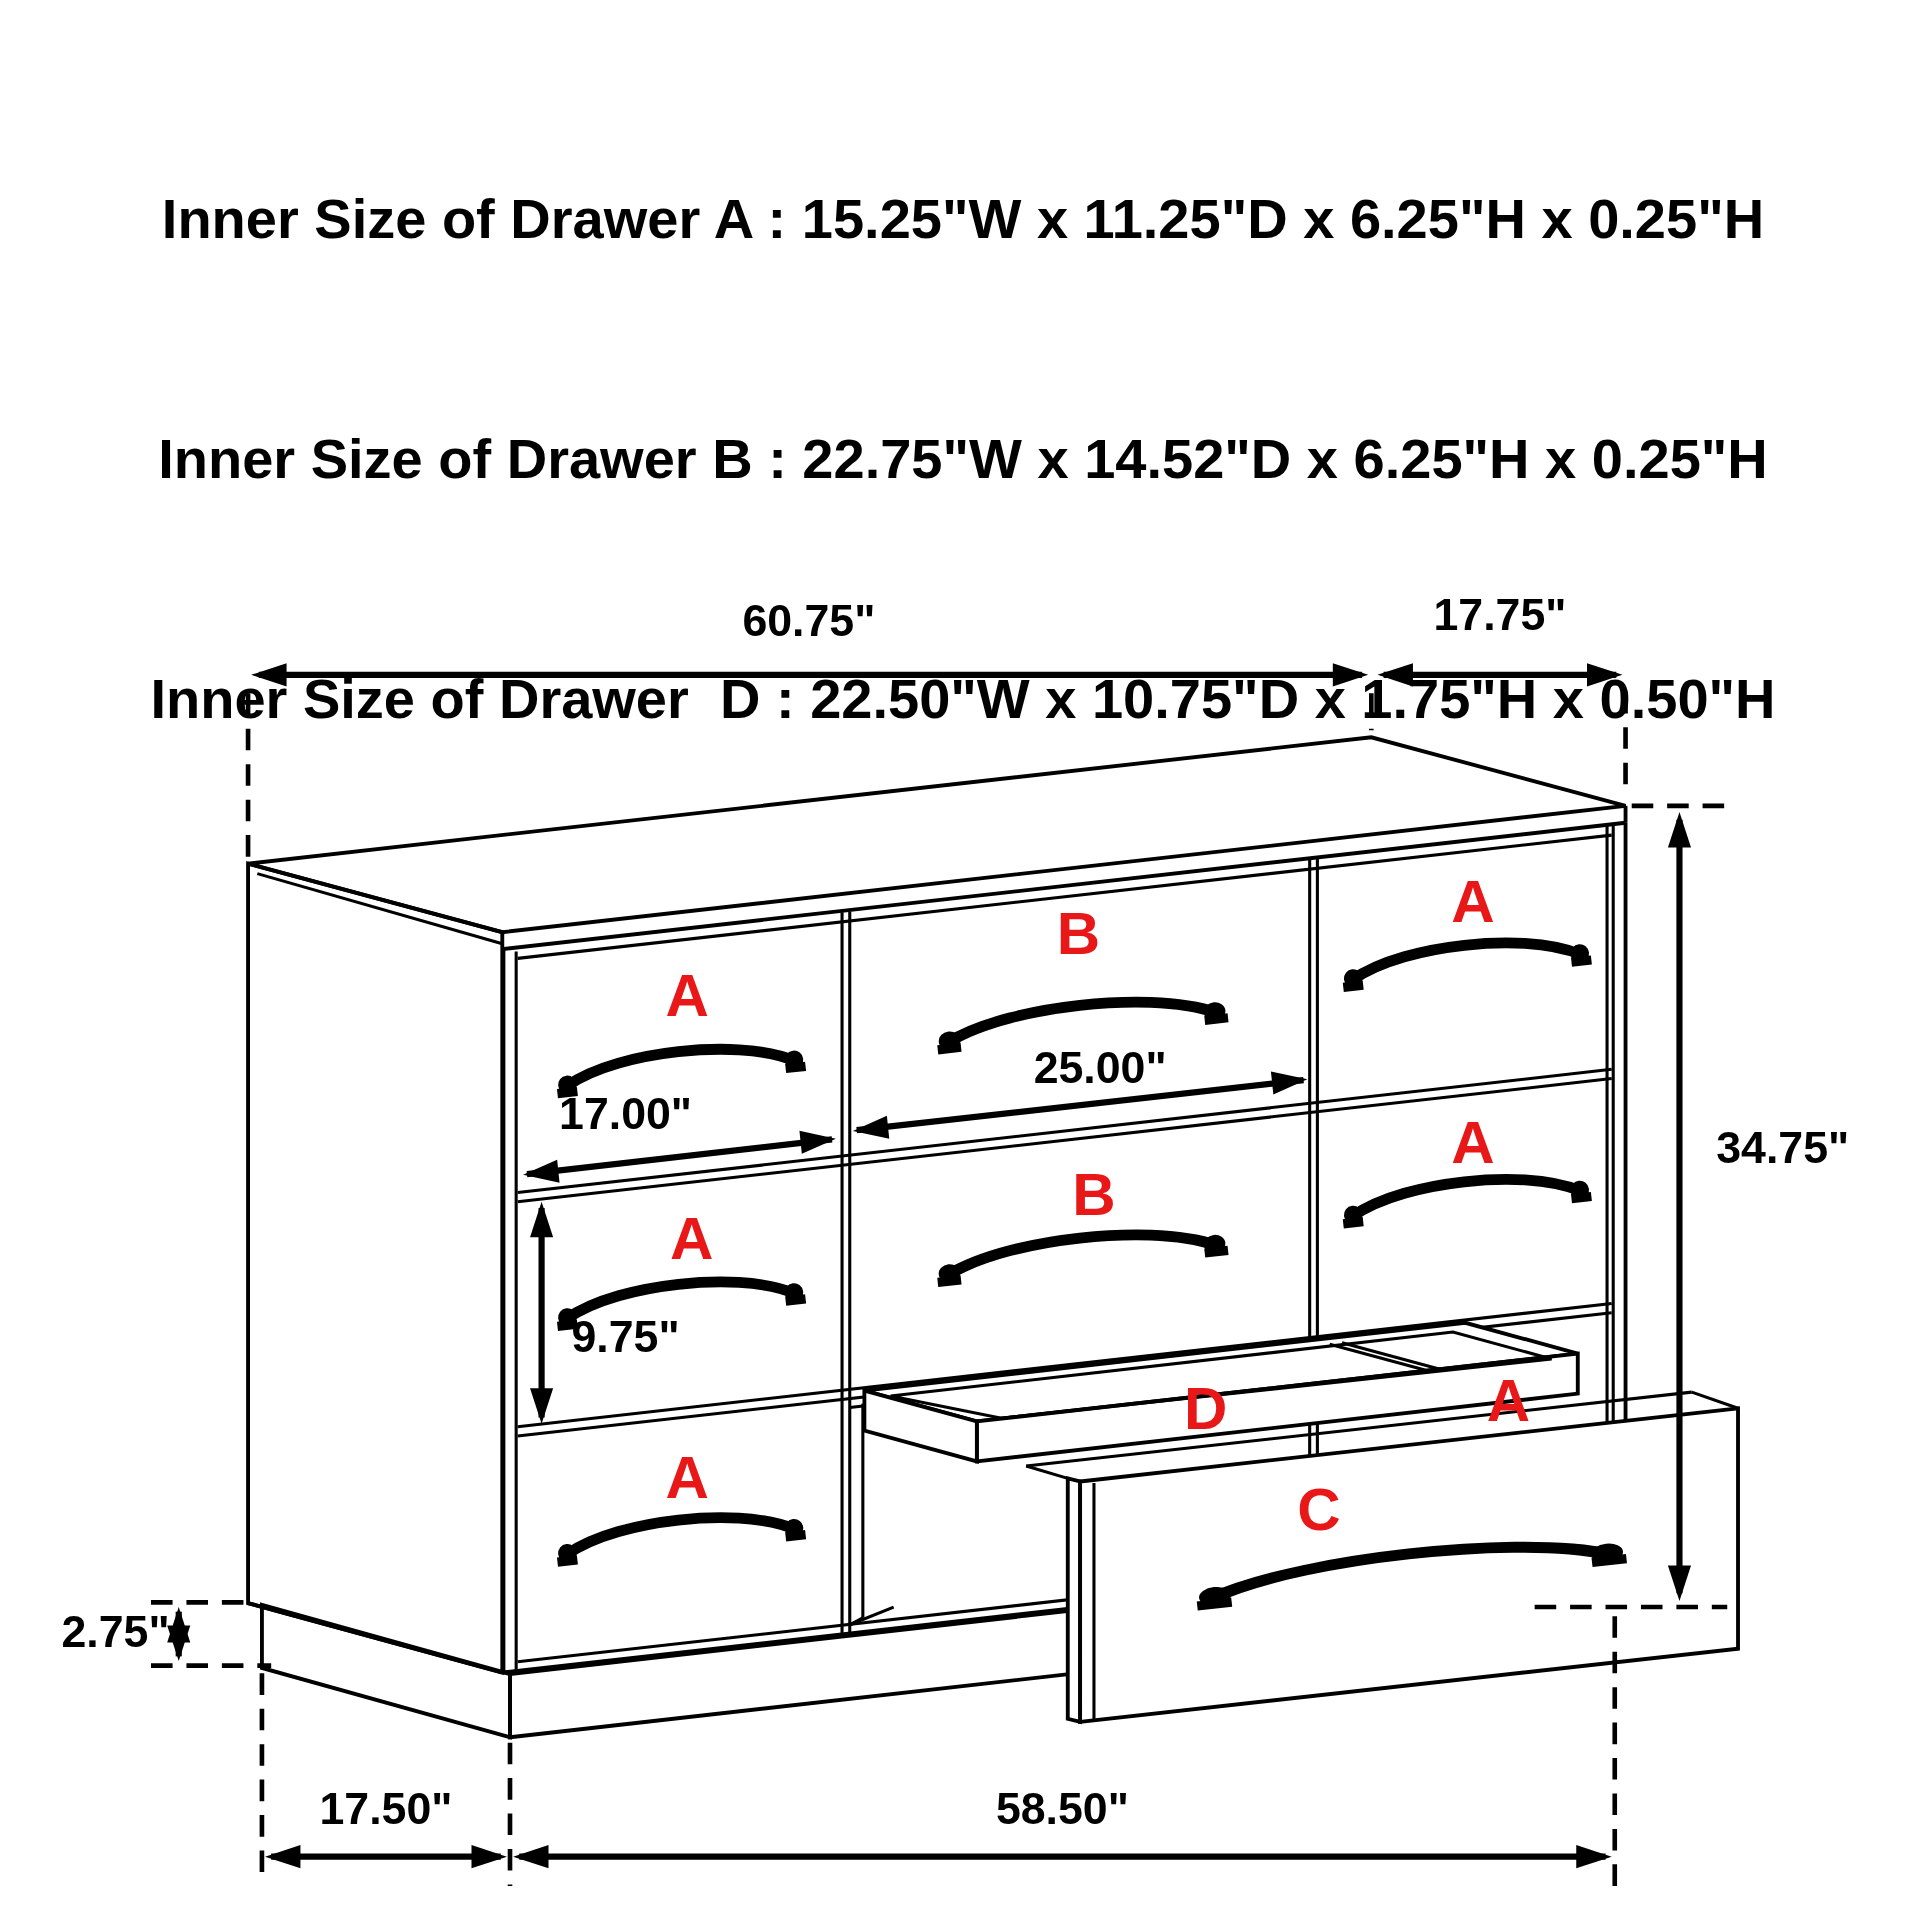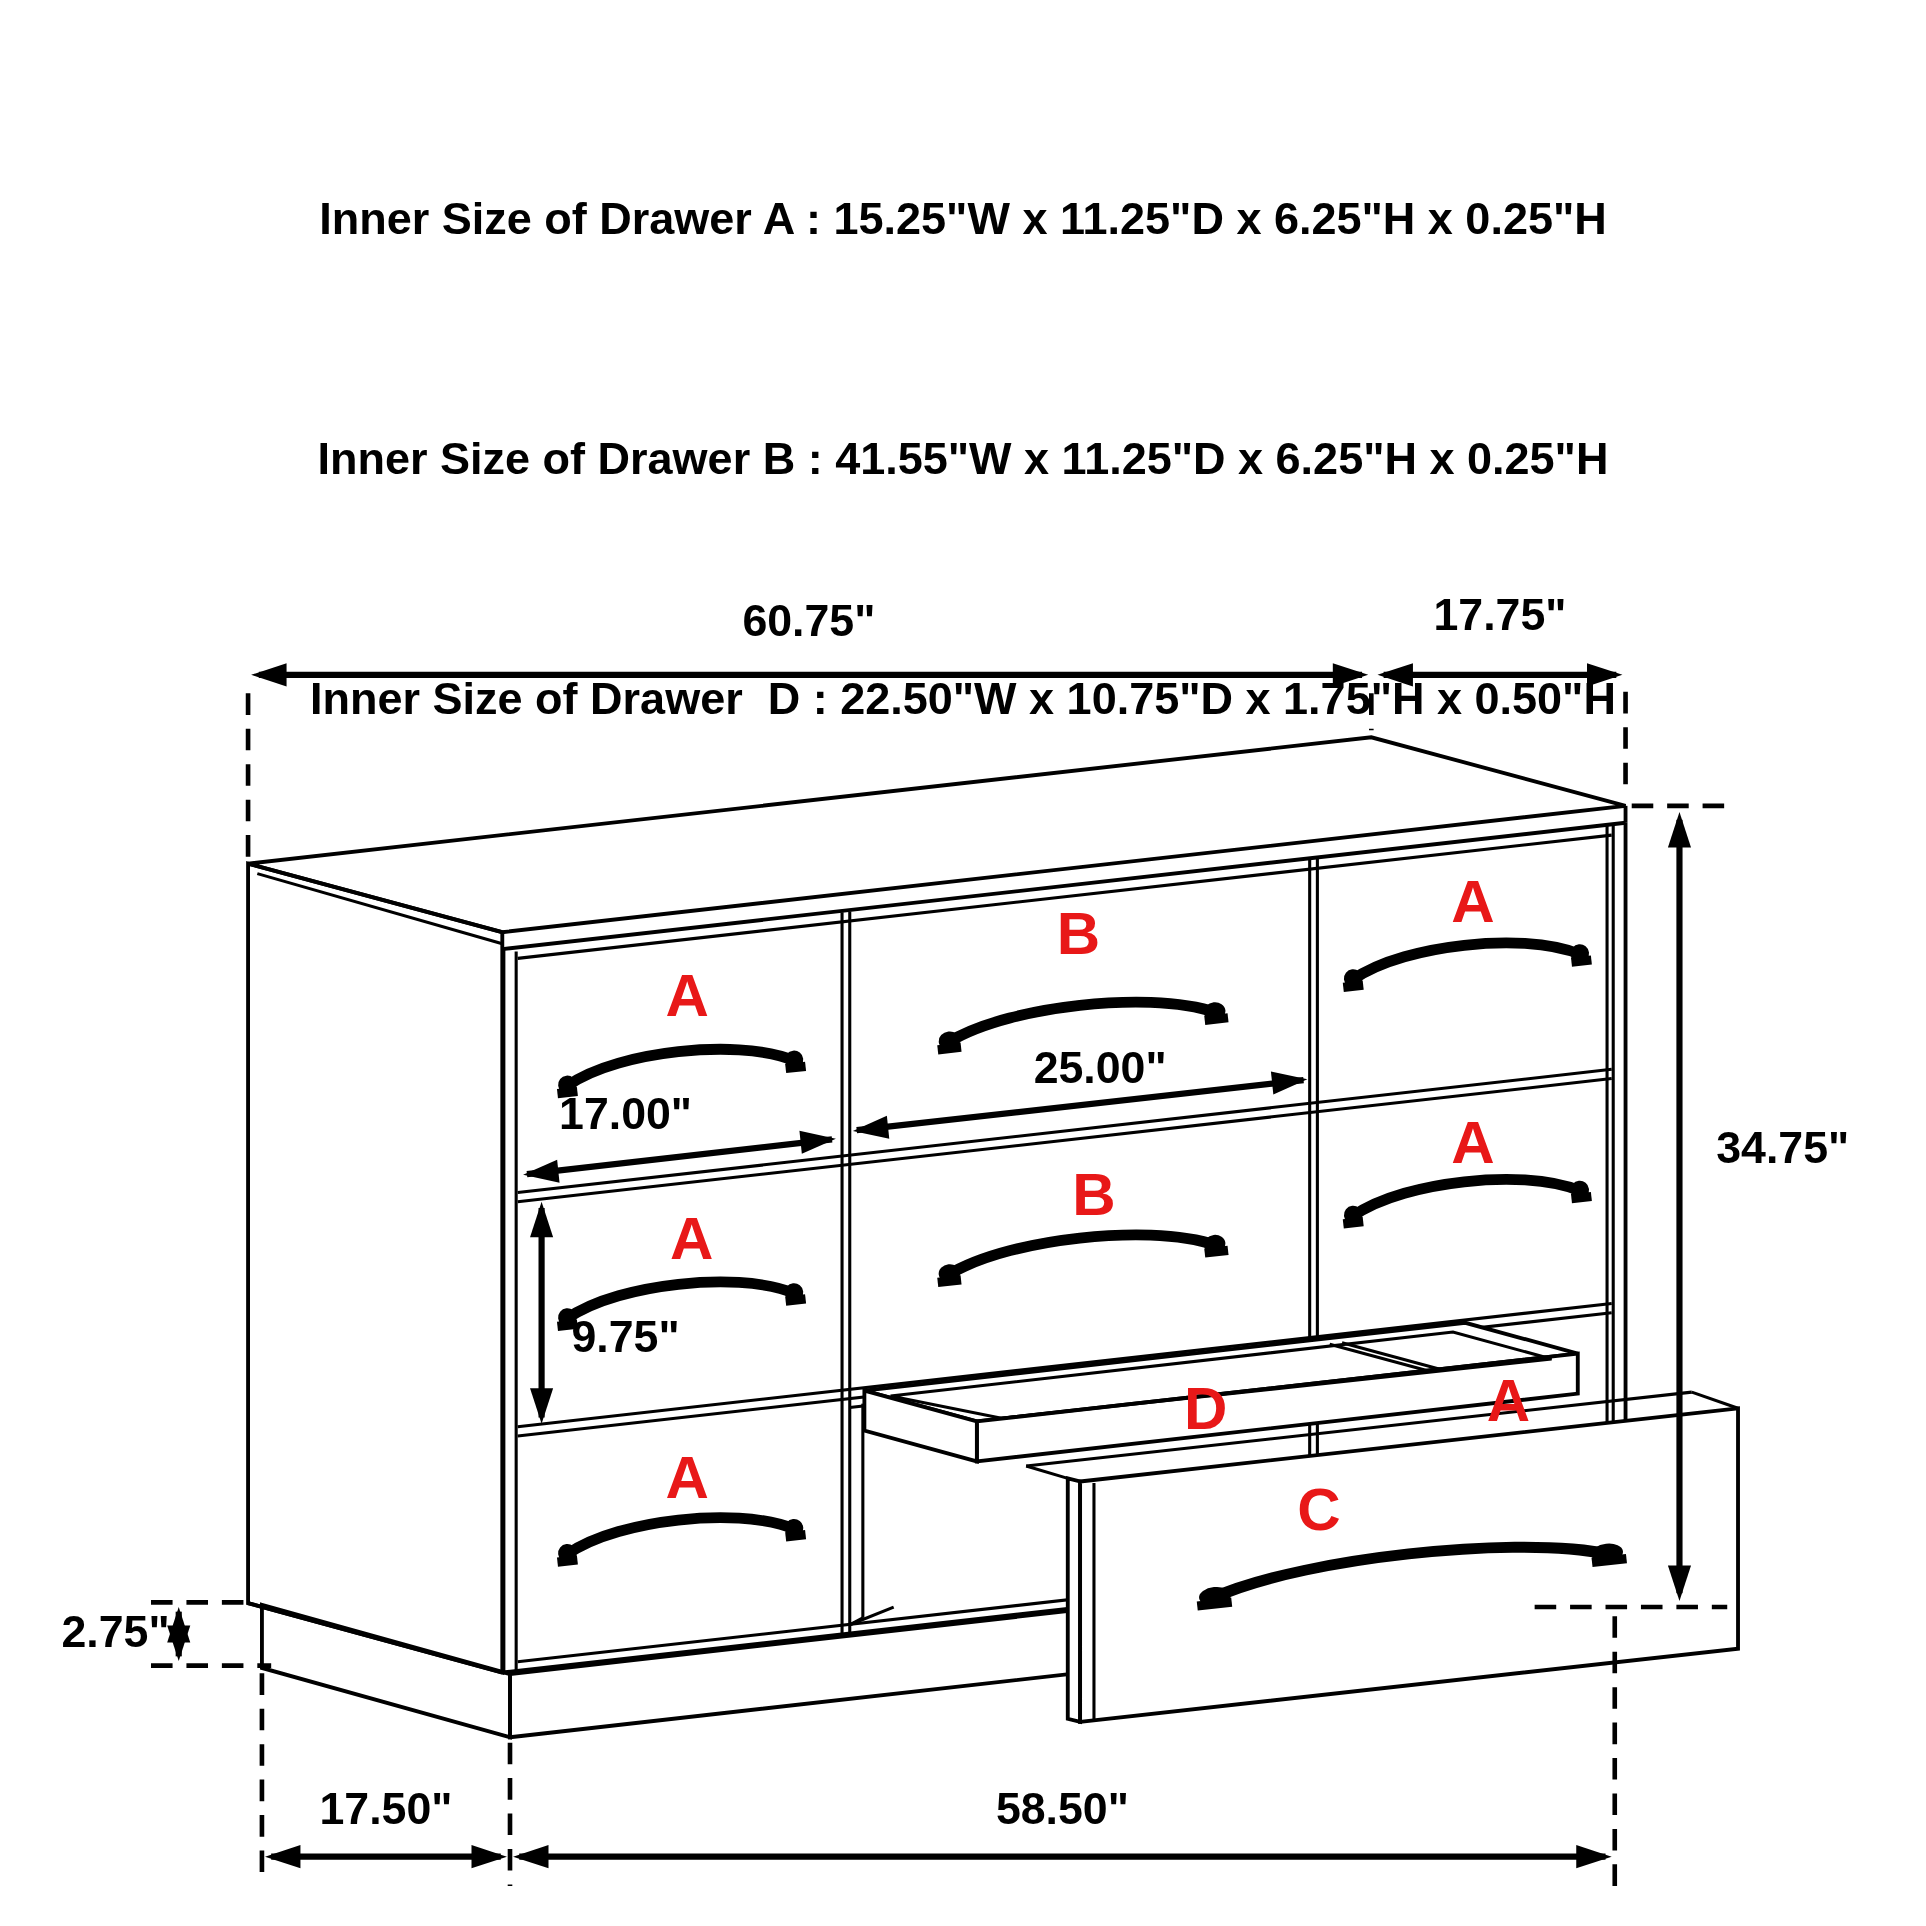--- a/index.html
+++ b/index.html
@@ -1,40 +1,40 @@
 <!DOCTYPE html>
 <html style="font-size:12.3px"><head>
 <meta charset="utf-8">
 <style>
   html,body{margin:0;padding:0;background:#ffffff;}
   #stage{position:relative;width:1926px;height:1926px;background:#ffffff;overflow:hidden;
          font-family:"Liberation Sans",sans-serif;}
   #title-block{position:absolute;top:18.5px;left:0;width:1926px;text-align:center;
-               font-weight:bold;font-size:45px;line-height:80px;color:#000;
+               font-weight:bold;font-size:56px;line-height:80px;color:#000;
                white-space:pre-wrap;}
   svg{position:absolute;left:0;top:0;}
   .struct{stroke:#000;stroke-width:5;fill:none;stroke-linejoin:miter;}
   .struct-thin{stroke:#000;stroke-width:4;fill:none;}
   .whitefill{fill:#fff;stroke:#000;stroke-width:5;stroke-linejoin:miter;}
   .dim{stroke:#000;stroke-width:8;fill:none;}
   .dashed{stroke:#000;stroke-width:6;fill:none;stroke-dasharray:28 18;}
   .ah{fill:#000;stroke:none;}
   .dimtext{font-weight:bold;font-size:58px;fill:#000;text-anchor:middle;}
   .redletter{font-weight:bold;font-size:78px;text-anchor:middle;}
   .handle-bar{fill:none;stroke:#000;stroke-width:14;}
   .handle-part{fill:#000;stroke:none;}
 </style>
 </head>
 <body>
 
 <div id="stage">
 
   <div id="title-block">
     <div>Inner Size of Drawer A : 15.25"W x 11.25"D x 6.25"H x 0.25"H</div>
-    <div>Inner Size of Drawer B : 41.55"W x 11.25"D x 6.25"H x 0.25"H</div>
+    <div>Inner Size of Drawer B : 22.75"W x 14.52"D x 6.25"H x 0.25"H</div>
     <div>Inner Size of Drawer  D : 22.50"W x 10.75"D x 1.75"H x 0.50"H</div>
   </div>
 
   <svg width="1926" height="1926" viewBox="0 0 2500 2500">
 
     <defs>
       <path id="ah" d="M0,0 L-46,-15 L-46,15 Z"></path>
       <g id="handle-shape">
         <path class="handle-bar" d="M-150,16 C-110,-6 -50,-13 0,-13 C50,-13 110,-6 150,16"></path>
         <circle class="handle-part" cx="-148" cy="14" r="12"></circle>

